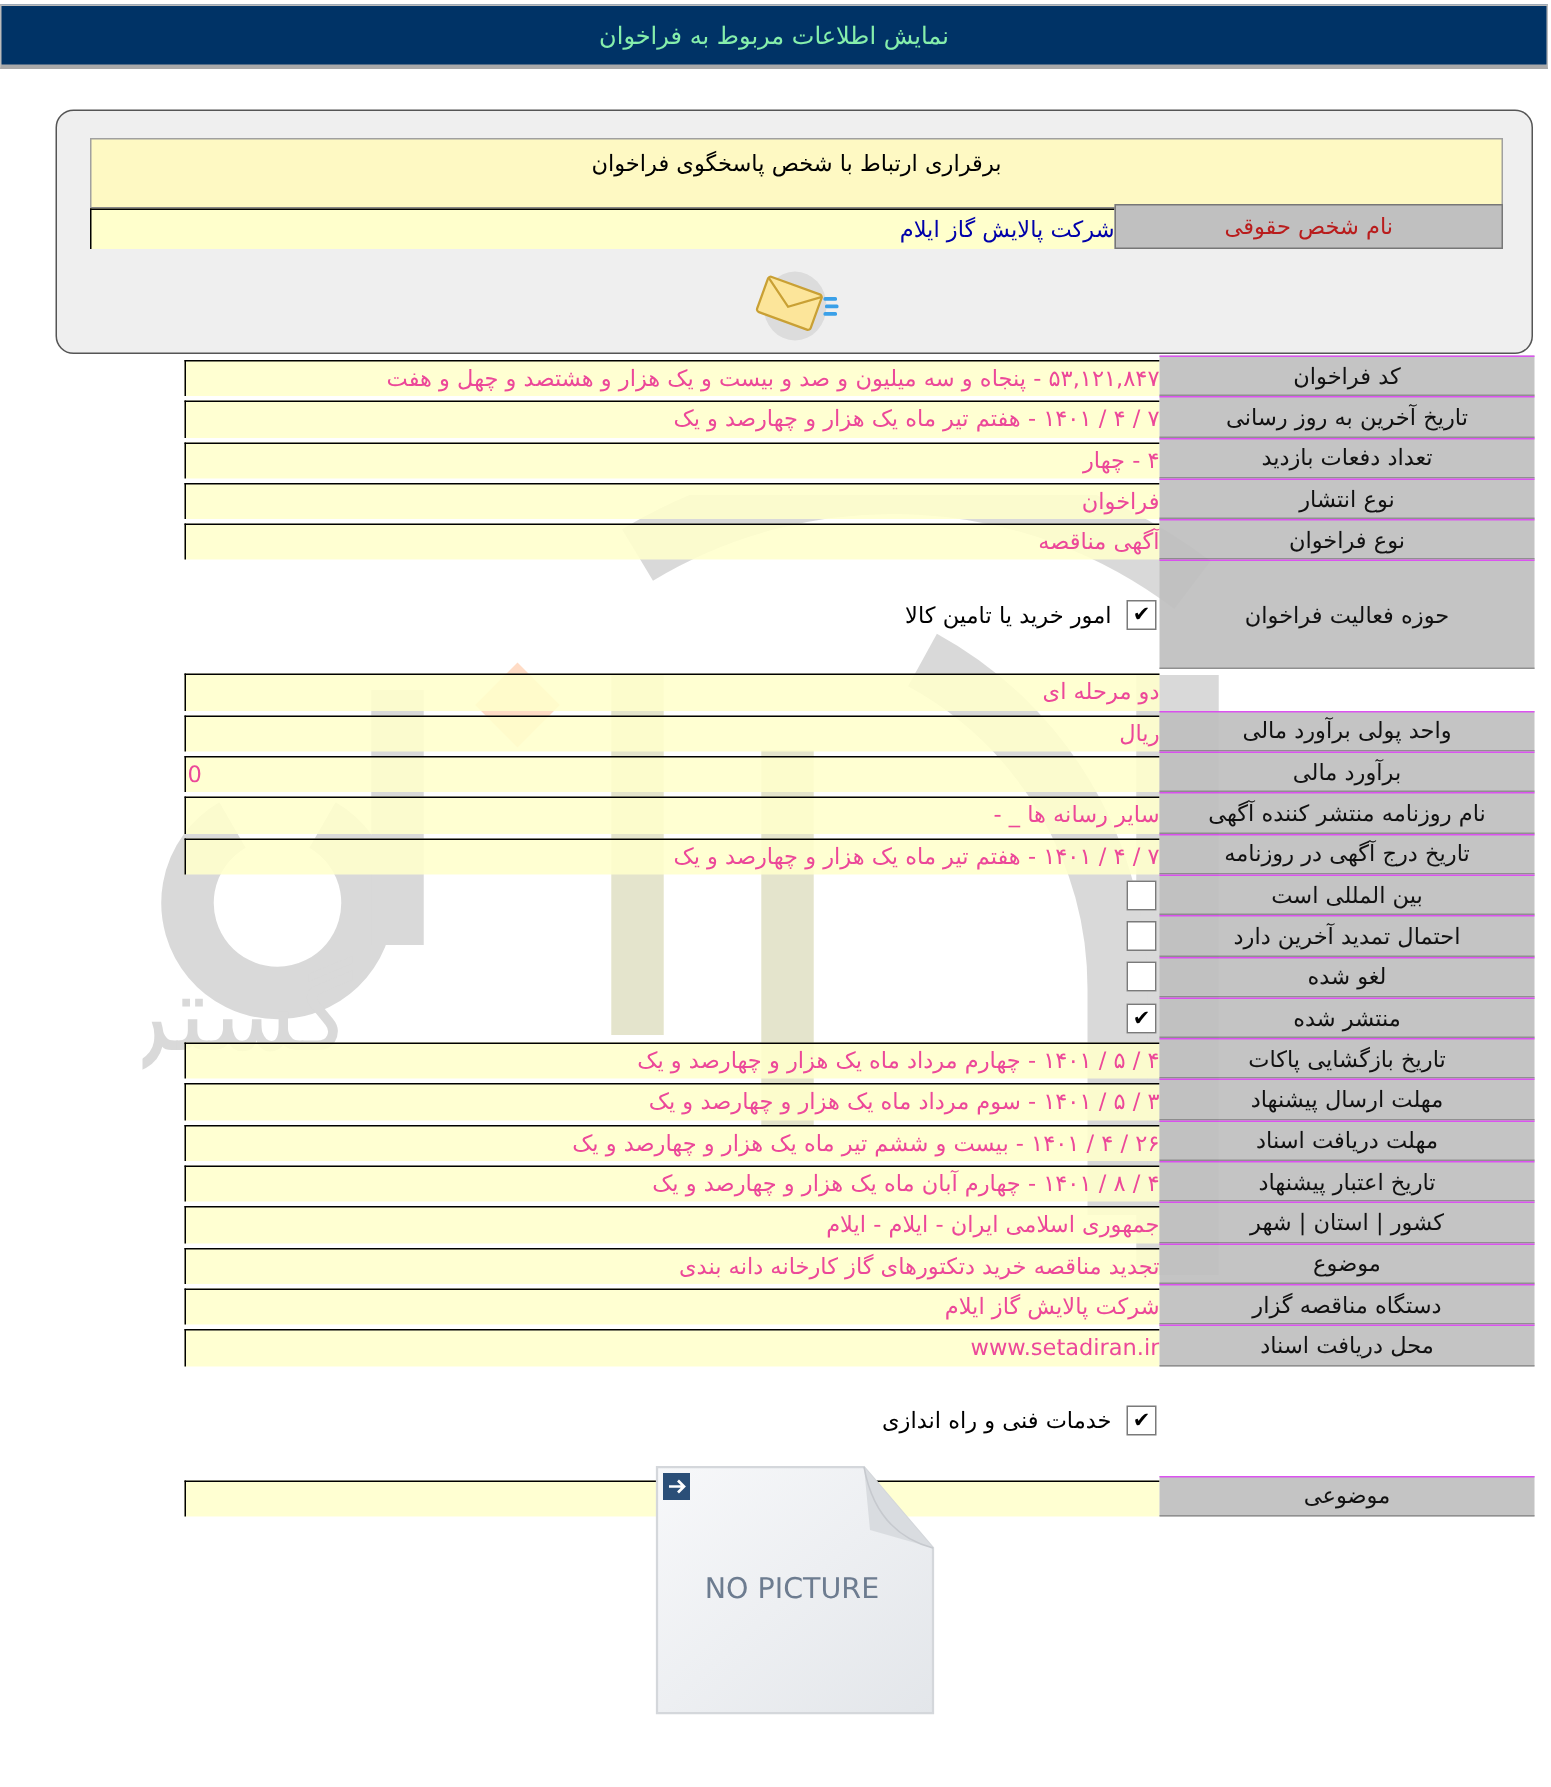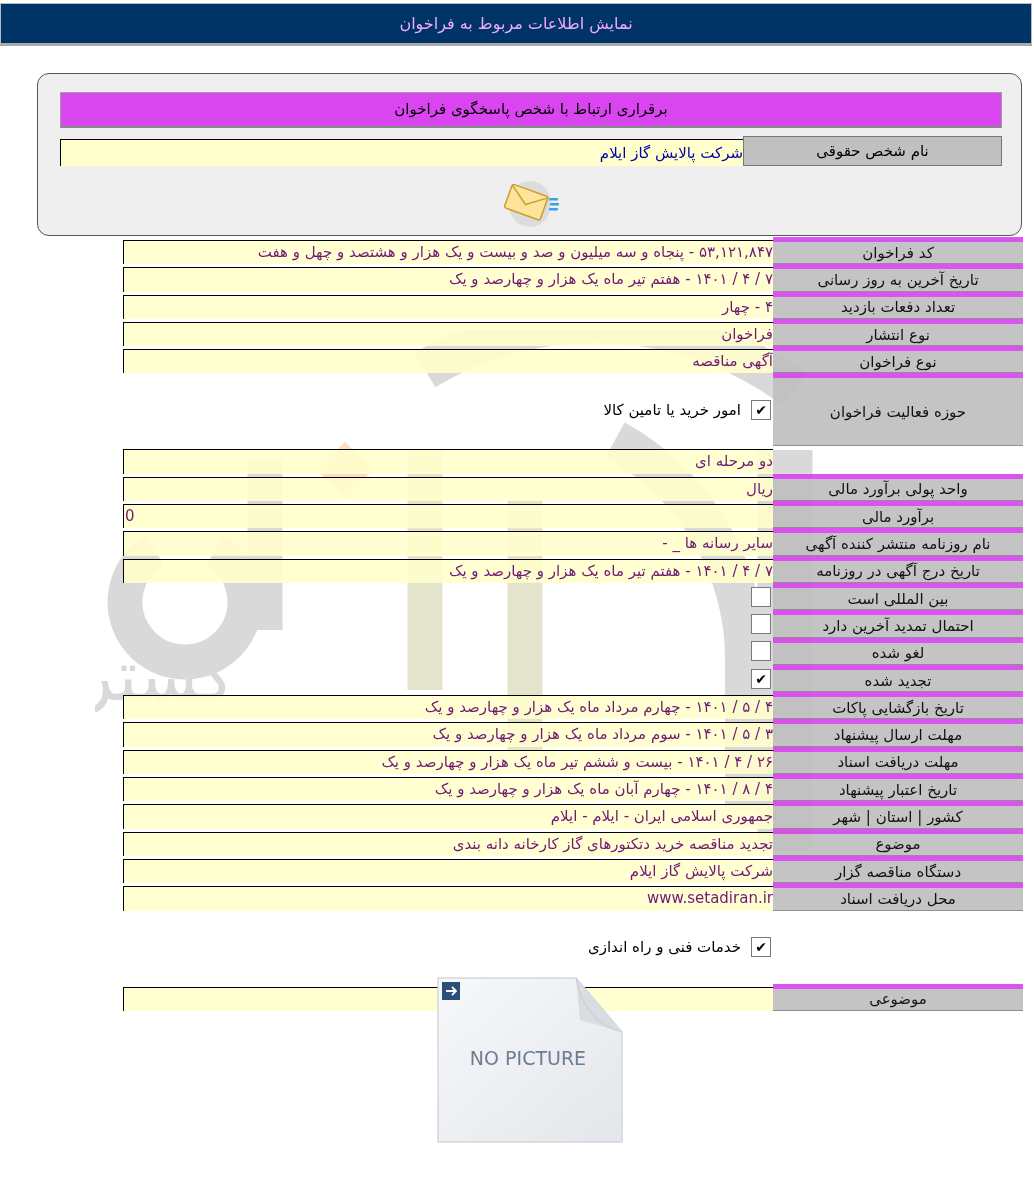--- a/index.html
+++ b/index.html
@@ -2,59 +2,59 @@
 <html><head>
   <meta charset="utf-8">
   <style>
     * { box-sizing: border-box; margin: 0; padding: 0; }
     html, body { width: 1034px; height: 1191px; background: #ffffff; overflow: hidden; }
     body { font-family: "DejaVu Sans", sans-serif; font-size: 15px; color: #000; position: relative; direction: rtl; }
 
     .header-bar {
       position: absolute; left: 0; top: 3px; width: 1032px; height: 43px;
       background: #003366; border: 1px solid #bbbbbb; border-bottom: 3px solid #a9a9a9;
-      color: #f0abfc; font-size: 16px; text-align: center; line-height: 40px;
+      color: #86efac; font-size: 16px; text-align: center; line-height: 40px;
     }
 
     .contact-box {
       position: absolute; left: 37px; top: 73px; width: 985px; height: 163px;
       background: #efefef; border: 1px solid #555; border-radius: 12px;
     }
     .contact-title {
-      position: absolute; left: 22px; top: 18px; width: 942px; height: 36px;
-      background: #d946ef; border: 1px solid #a0a0a0; border-bottom: 2px solid #888;
+      position: absolute; left: 22px; top: 18px; width: 942px; height: 48px;
+      background: #fef9c3; border: 1px solid #a0a0a0; border-bottom: 2px solid #888;
       text-align: center; line-height: 33px; font-size: 15px;
     }
     .contact-row { position: absolute; left: 22px; top: 62px; width: 942px; height: 31px; }
     .contact-label {
       position: absolute; right: 0; top: 0; width: 259px; height: 30px;
-      background: #c0c0c0; border: 1px solid #777; color: #000000;
+      background: #c0c0c0; border: 1px solid #777; color: #b91c1c;
       text-align: center; line-height: 29px; font-size: 15px;
     }
     .contact-value {
       position: absolute; left: 0; top: 3px; width: 683px; height: 27px;
       background: #ffffcc; border-top: 1px solid #000; border-left: 1px solid #000;
       color: #0000aa; text-align: right; line-height: 26px; font-size: 15px;
     }
     .mail-icon { position: absolute; left: 459px; top: 104px; width: 70px; height: 50px; cursor: pointer; }
 
     .info-table { position: absolute; left: 123px; top: 237px; width: 900px; }
     .row { position: relative; height: 27.3px; }
     .row.spacer-tall { height: 73px; }
     .label {
       position: absolute; right: 0; top: 0; width: 250px; height: 100%;
-      background: #c0c0c0; border-bottom: 1px solid #888; border-top: 5px solid #d946ef;
+      background: #c0c0c0; border-bottom: 1px solid #888; border-top: 1px solid #d946ef;
       text-align: center; font-size: 15px; display: flex; align-items: center; justify-content: center;
       opacity: 0.93;
       margin-left: 12px;
     }
     .value {
       position: absolute; left: 0; top: 3px; width: 650px; height: calc(100% - 3px);
       background: rgba(255,255,204,0.88); border-top: 1px solid #000; border-left: 1px solid #000;
-      color: #701a75; font-size: 15px; text-align: right; padding-right: 0; line-height: 22px;
+      color: #ec4899; font-size: 15px; text-align: right; padding-right: 0; line-height: 22px;
       white-space: nowrap; overflow: hidden;
     }
     .value.ltr-left { text-align: left; direction: ltr; padding-left: 1px; }
     .check-cell {
       position: absolute; right: 252px; top: 0; height: 100%;
       display: flex; align-items: center; gap: 10px; flex-direction: row;
     }
     .checkbox {
       width: 20px; height: 20px; border: 1px solid #7a7a7a; background: #fff;
       display: inline-flex; align-items: center; justify-content: center; font-size: 14px; color: #000;
@@ -167,21 +167,21 @@
   <div class="row">
     <div class="check-cell">
       <span class="checkbox"></span>
     </div>
     <div class="label">لغو شده</div>
   </div>
   <div class="row">
     <div class="check-cell">
       <span class="checkbox">✔</span>
     </div>
-    <div class="label">تجدید شده</div>
+    <div class="label">منتشر شده</div>
   </div>
   <div class="row">
     <div class="value">۴ / ۵ / ۱۴۰۱ - چهارم مرداد ماه یک هزار و چهارصد و یک</div>
     <div class="label">تاریخ بازگشایی پاکات</div>
   </div>
   <div class="row">
     <div class="value">۳ / ۵ / ۱۴۰۱ - سوم مرداد ماه یک هزار و چهارصد و یک</div>
     <div class="label">مهلت ارسال پیشنهاد</div>
   </div>
   <div class="row">

